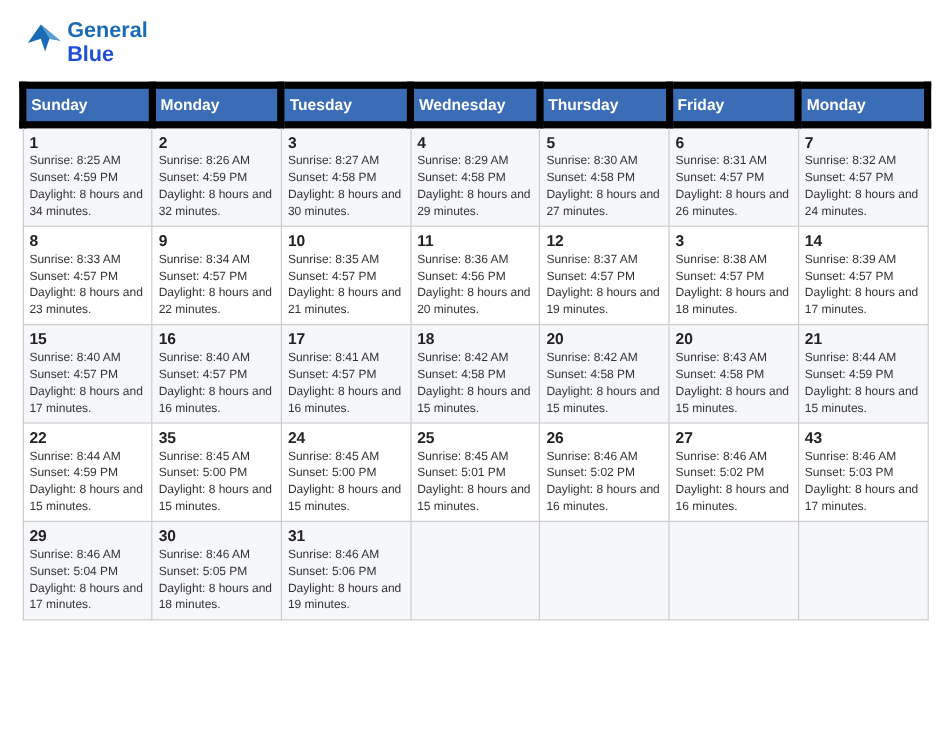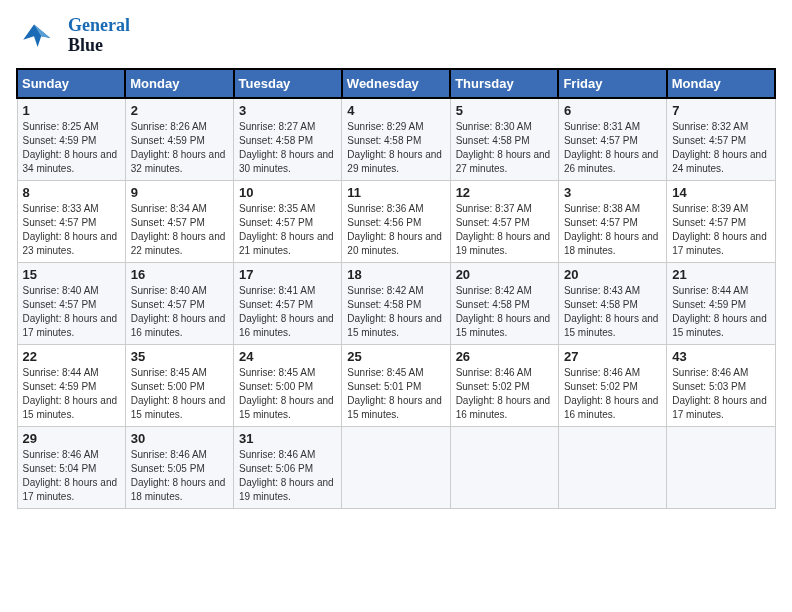--- a/index.html
+++ b/index.html
@@ -11,23 +11,22 @@
       padding: 16px;
     }
     .header {
       display: flex;
       justify-content: space-between;
       align-items: flex-start;
       margin-bottom: 12px;
     }
     .logo {
       display: flex;
-      align-items: flex-end;
-      gap: 16px;
-      font-family: Liberation Serif, serif;
+      align-items: flex-start;
+      gap: 4px;
     }
     .logo-text {
       font-size: 18px;
       font-weight: bold;
       color: #333;
       line-height: 1.1;
     }
     .logo-text span {
       color: #1a6bb5;
     }
@@ -52,21 +51,21 @@
       border-collapse: collapse;
       font-size: 11px;
     }
     .calendar th {
       background: #3a6db5;
       color: #fff;
       padding: 6px 4px;
       text-align: left;
       font-size: 13px;
       font-weight: bold;
-      border: 2px solid #000000;
+      border: 6px solid #000000;
     }
     .calendar td {
       border: 1px solid #ccc;
       vertical-align: top;
       padding: 4px 5px;
       width: calc(100%/7);
       min-height: 80px;
       background: #fff;
     }
     .calendar tr:nth-child(odd) td {
@@ -94,21 +93,21 @@
 </head>
 <body>
 
 <div class="header">
   <div class="logo">
     <svg class="logo-bird" viewBox="0 0 40 40">
       <polygon points="20,5 38,20 28,18 24,30 20,18 8,22" fill="#1a6bb5"></polygon>
       <polygon points="20,5 38,20 28,18" fill="#5a9fd4"></polygon>
     </svg>
     <div class="logo-text">
-      <span>General</span><br><span style="color:#0f172a">Blue</span>
+      <span>General</span><br><span style="color:#1d4ed8">Blue</span>
     </div>
   </div>
   <div class="title-block">
     <div class="month-title"></div>
     <div class="location"></div>
   </div>
 </div>
 
 <table class="calendar">
   <thead>

